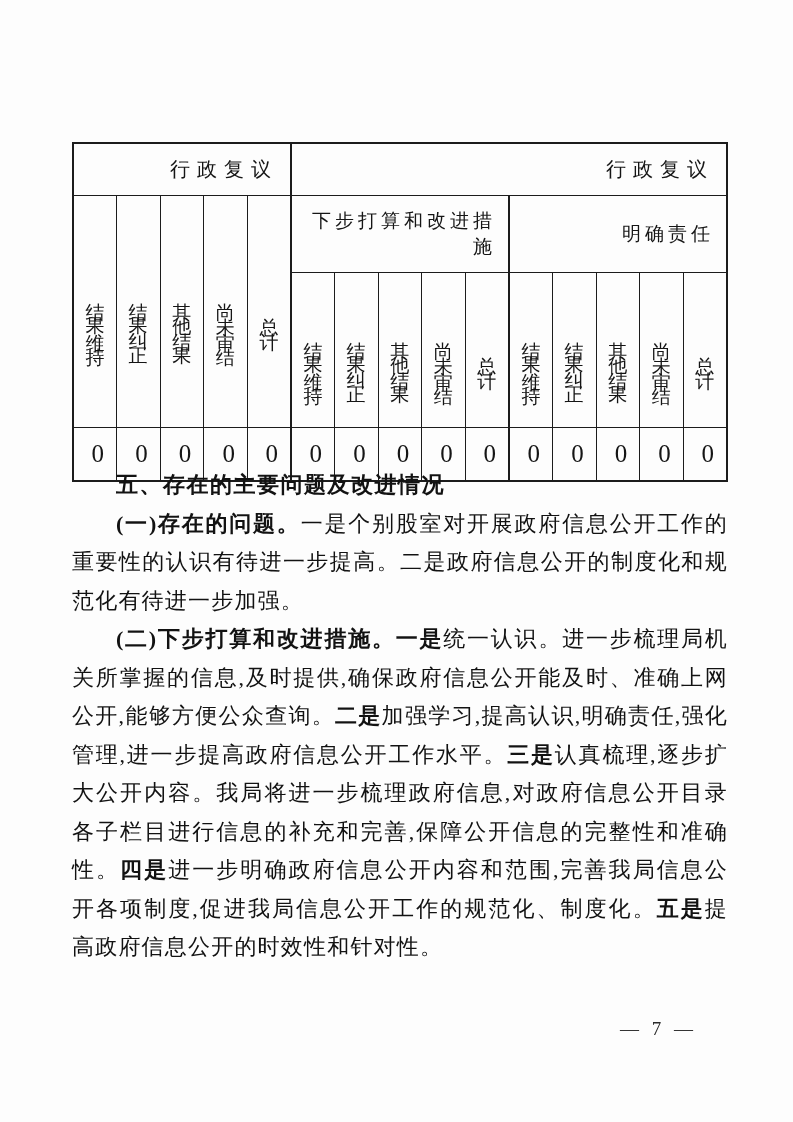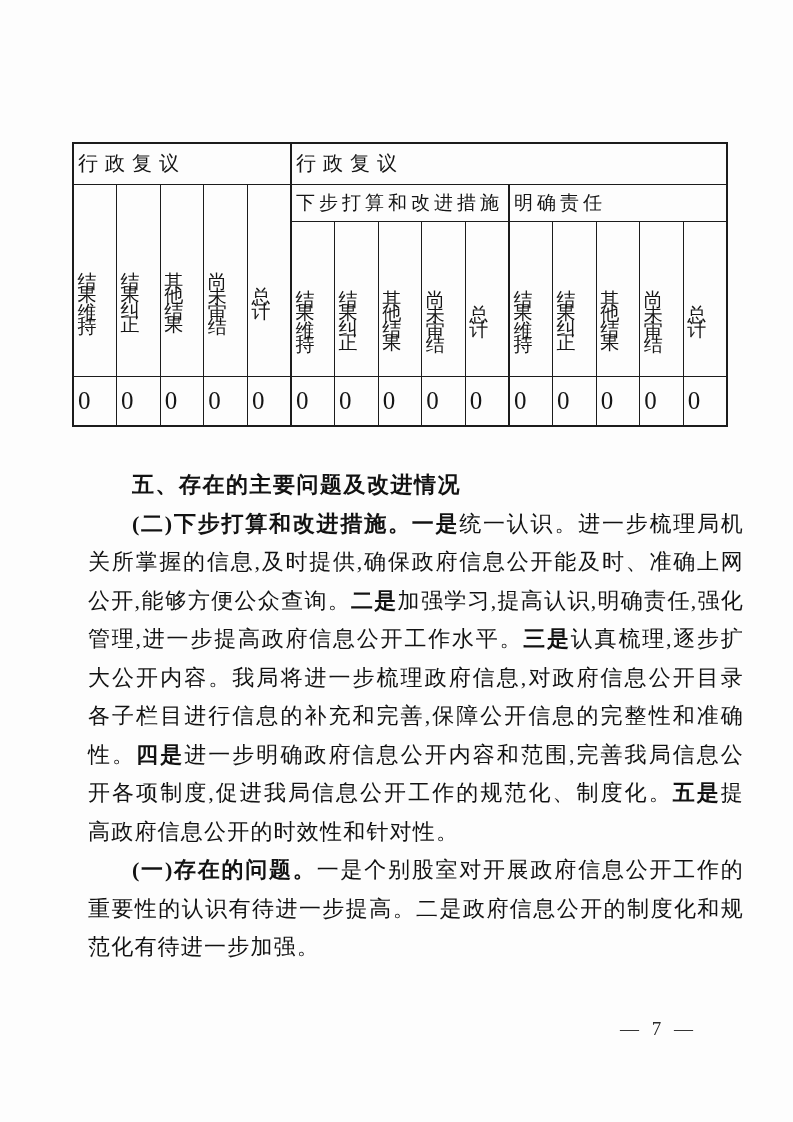--- a/index.html
+++ b/index.html
@@ -21,23 +21,23 @@
     left: 72px;
     top: 142px;
     width: 656px;
     border-collapse: collapse;
     table-layout: fixed;
     border: 2px solid #1c1c1c;
   }
   table.stats th, table.stats td {
     border: 1px solid #1c1c1c;
     font-weight: normal;
-    text-align: left;
+    text-align: right;
     vertical-align: middle;
-    padding: 4px;
+    padding: 12px;
     overflow: hidden;
   }
   tr.r1 { height: 41px; }
   tr.r2 { height: 37px; }
   tr.r3 { height: 155px; }
   tr.r4 { height: 50px; }
   .grp-title {
     font-size: 20px;
     letter-spacing: 7px;
     padding-left: 7px;
@@ -59,21 +59,21 @@
   td.val {
     font-family: "Liberation Serif", "DejaVu Serif", serif;
     font-size: 25px;
     border-top-width: 2px;
   }
   .group-start { border-left-width: 2px !important; }
 
   
   .body-text {
     position: absolute;
-    left: 88px;
+    left: 72px;
     top: 466px;
     width: 656px;
     font-size: 22px;
     line-height: 38.5px;
     text-align: justify;
     text-justify: inter-ideograph;
     letter-spacing: 1.2px;
     color: #121212;
   }
   .section-heading {
@@ -164,19 +164,19 @@
         <td class="val">0</td>
         <td class="val">0</td>
         <td class="val">0</td>
         <td class="val">0</td>
       </tr>
     </tbody>
   </table>
 
   <div class="body-text">
     <div class="section-heading">五、存在的主要问题及改进情况</div>
+    <p><b>(一)存在的问题。</b><span>一是个别股室对开展政府信息公开工作的重要性的认识有待进一步提高。二是政府信息公开的制度化和规范化有待进一步加强。</span></p>
     <p><b>(二)下步打算和改进措施。</b><b>一是</b><span>统一认识。进一步梳理局机关所掌握的信息,及时提供,确保政府信息公开能及时、准确上网公开,能够方便公众查询。</span><b>二是</b><span>加强学习,提高认识,明确责任,强化管理,进一步提高政府信息公开工作水平。</span><b>三是</b><span>认真梳理,逐步扩大公开内容。我局将进一步梳理政府信息,对政府信息公开目录各子栏目进行信息的补充和完善,保障公开信息的完整性和准确性。</span><b>四是</b><span>进一步明确政府信息公开内容和范围,完善我局信息公开各项制度,促进我局信息公开工作的规范化、制度化。</span><b>五是</b><span>提高政府信息公开的时效性和针对性。</span></p>
-    <p><b>(一)存在的问题。</b><span>一是个别股室对开展政府信息公开工作的重要性的认识有待进一步提高。二是政府信息公开的制度化和规范化有待进一步加强。</span></p>
   </div>
 
   <div class="page-number">— 7 —</div>
 
 </div>
 
 </body></html>

